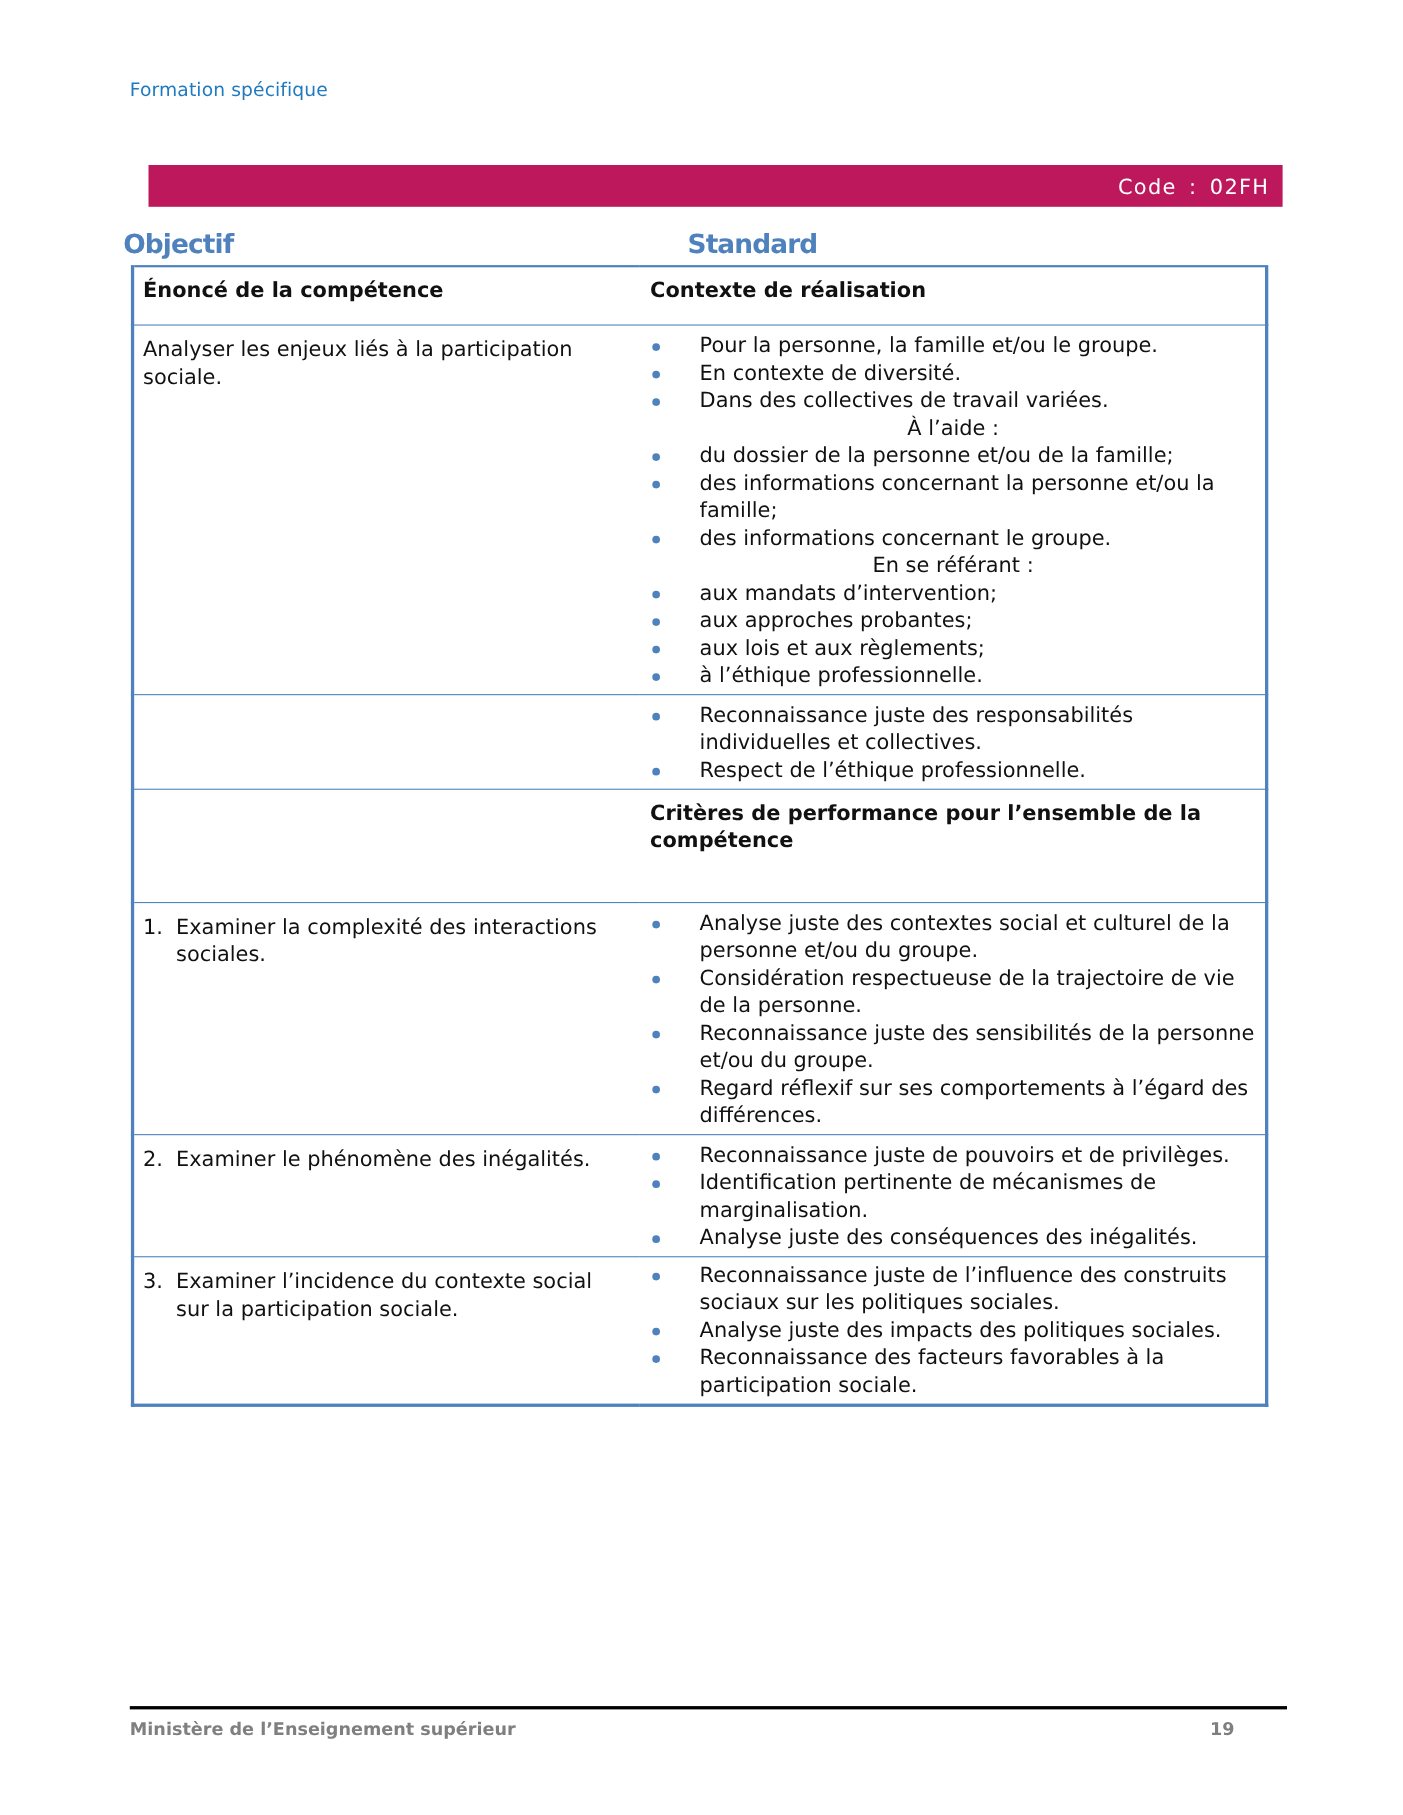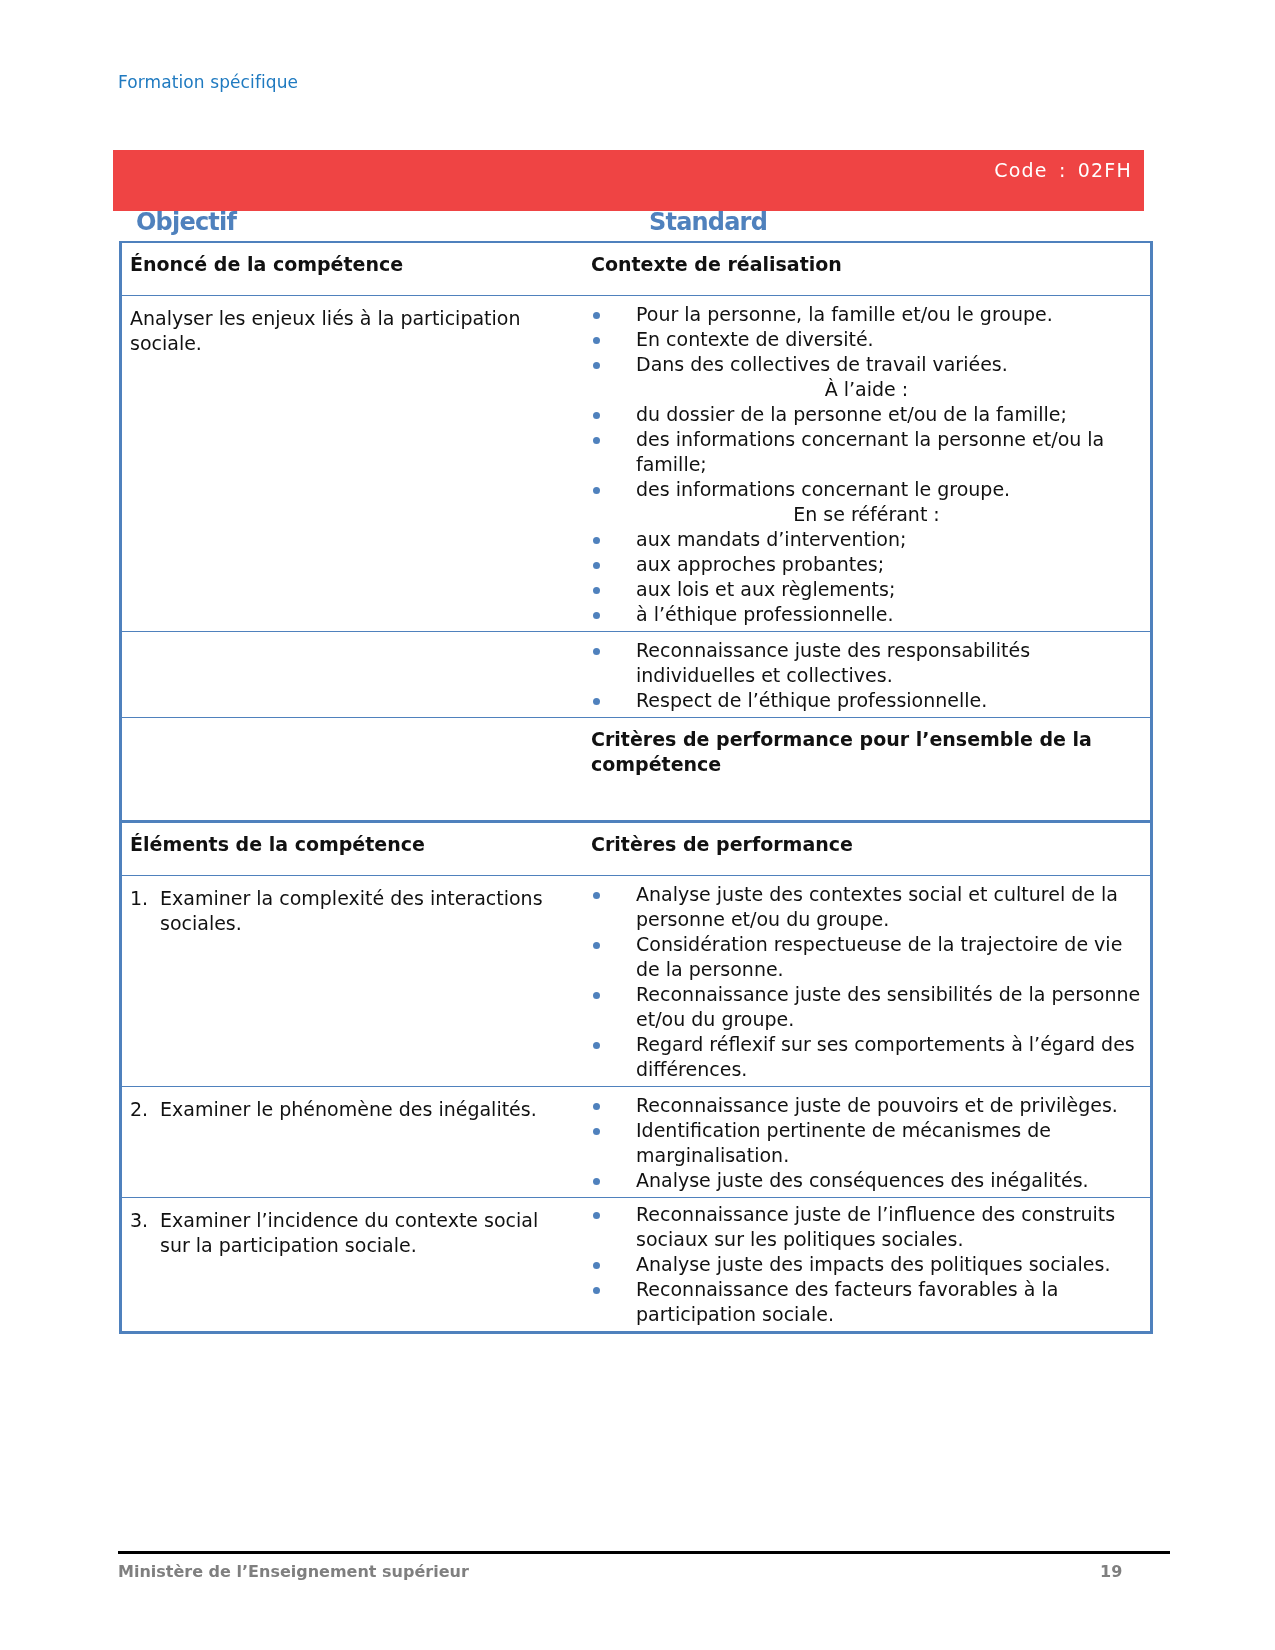--- a/index.html
+++ b/index.html
@@ -1,21 +1,21 @@
 <!DOCTYPE html>
 <html><head>
 <meta charset="utf-8">
 <style>
   html, body { margin: 0; padding: 0; background: #ffffff; }
   body { width: 1275px; height: 1650px; position: relative; overflow: hidden;
          font-family: "DejaVu Sans", sans-serif; color: #111; }
   .running-head { position: absolute; left: 118px; top: 72px; font-size: 17px; color: #1f7ac0; letter-spacing: 0.1px; }
-  .code-bar { position: absolute; left: 113px; top: 150px; width: 1031px; height: 61px; background: #ef4444; }
+  .code-bar { position: absolute; left: 135px; top: 150px; width: 1031px; height: 38px; background: #be185d; }
   .code-text { position: absolute; right: 12px; top: 9px; font-size: 19px; color: #ffffff; letter-spacing: 1.2px; word-spacing: 4px; }
-  .section-labels { position: absolute; top: 208px; left: 136px; width: 1020px; height: 30px; }
+  .section-labels { position: absolute; top: 208px; left: 112px; width: 1020px; height: 30px; }
   .sec-label { position: absolute; top: 0; font-size: 24px; font-weight: bold; color: #4f81bd; letter-spacing: -0.8px; }
   .sec-obj { left: 0; }
   .sec-std { left: 513px; }
 
   .tbl { position: absolute; left: 119px; top: 241px; width: 1034px; border-collapse: collapse;
          border-left: 3px solid #4f81bd; border-right: 3px solid #4f81bd; border-bottom: 3px solid #4f81bd; border-top: 2px solid #4f81bd; }
   .tbl td { vertical-align: top; border-top: 1px solid #4f81bd; font-size: 19px; line-height: 25px; padding: 18px; }
   .tbl td.left { width: 441px; padding-left: 8px; padding-right: 10px; }
   .tbl td.right { padding-left: 10px; padding-right: 8px; }
   .tbl tr.thick td { border-top: 3px solid #4f81bd; }
@@ -87,24 +87,20 @@
       <ul class="b">
         <li>Reconnaissance juste des responsabilités individuelles et collectives.</li>
         <li>Respect de l’éthique professionnelle.</li>
       </ul>
     </td>
   </tr>
   <tr>
     <td class="left" style="height:66px"></td>
     <td class="right" style="font-weight:bold;padding-top:9px;padding-bottom:6px">Critères de performance pour l’ensemble de la compétence</td>
   </tr>
-  <tr class="thick hdr">
-    <td class="left"><span class="hdr-text">Éléments de la compétence</span></td>
-    <td class="right"><span class="hdr-text">Critères de performance</span></td>
-  </tr>
   <tr>
     <td class="left row-pad">
       <ol class="n">
             <li><span class="num">1.</span><span>Examiner la complexité des interactions sociales.</span></li>
           </ol>
     </td>
     <td class="right" style="padding-top:6px;padding-bottom:4px">
       <ul class="b">
         <li>Analyse juste des contextes social et culturel de la personne et/ou du groupe.</li>
         <li>Considération respectueuse de la trajectoire de vie de la personne.</li>

